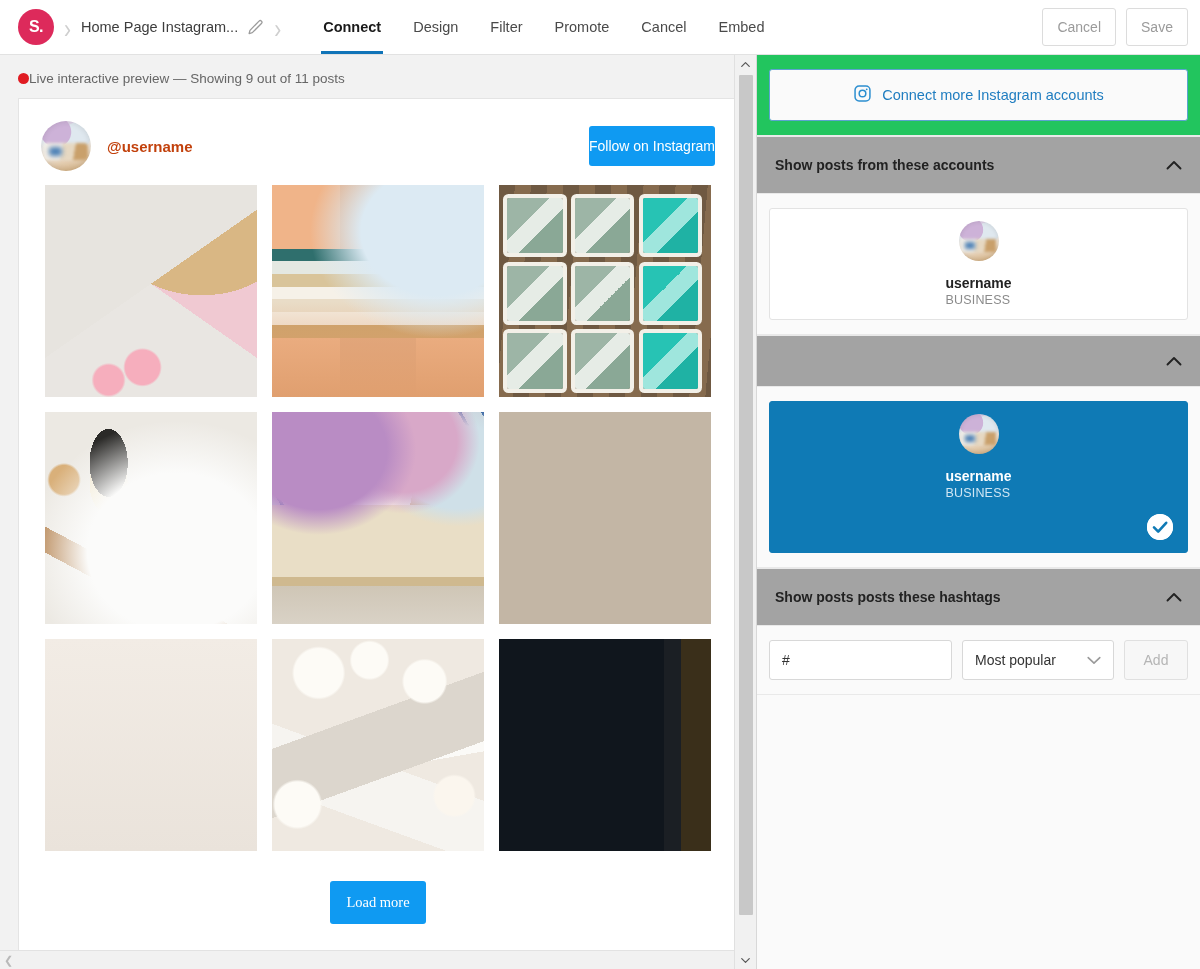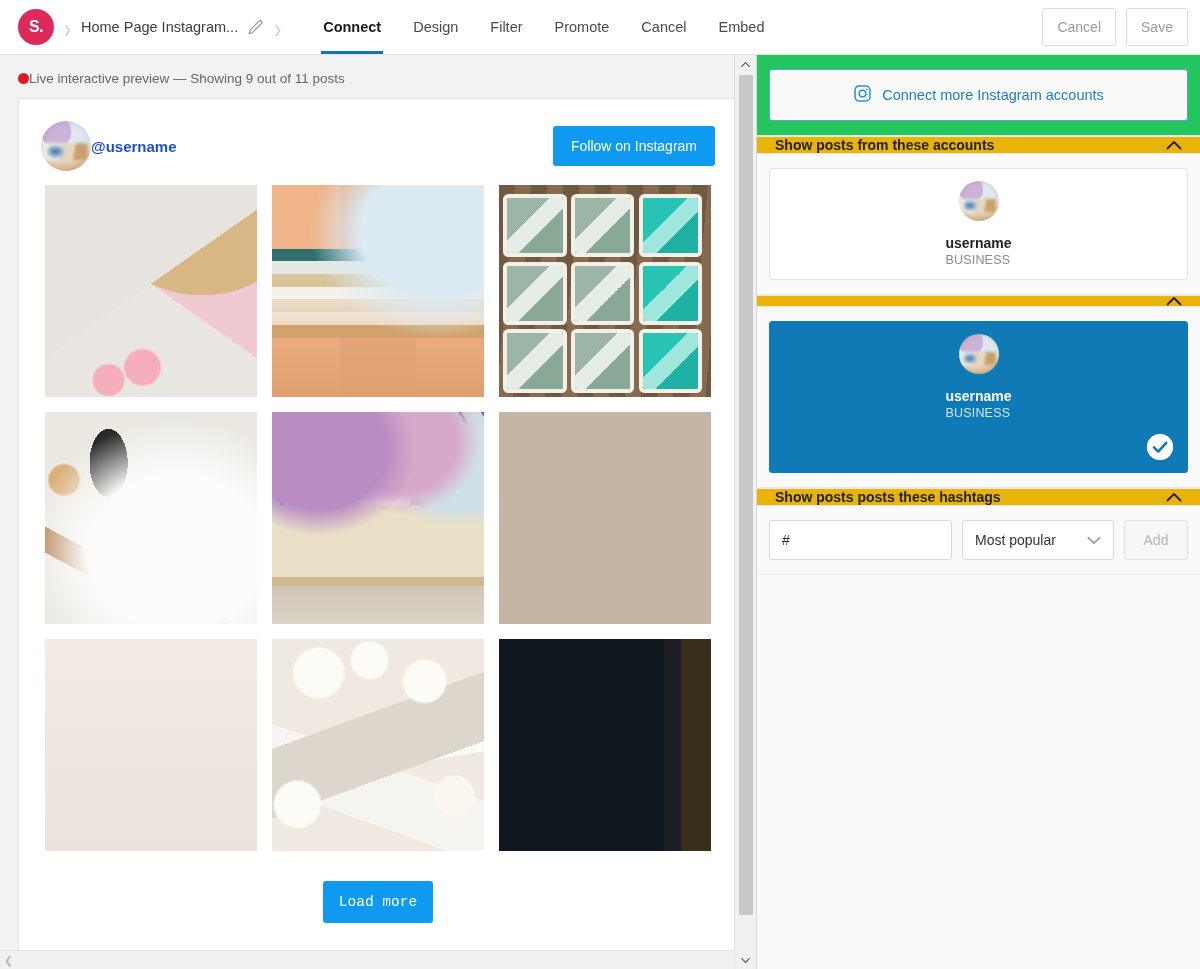--- a/index.html
+++ b/index.html
@@ -163,32 +163,33 @@
   }
   .avatar::before{
     content:"";
     position:absolute; left:16%; top:52%; width:26%; height:18%;
     background:#4a7fb5;
     filter: blur(2.4px);
     z-index:2;
     border-radius:3px;
   }
   .handle {
+    margin-left: 16px;
     font-weight: bold;
     font-size: 15px;
-    color: #1d4ed8;
+    color: #c2410c;
   }
   .follow-btn {
     margin-left: auto;
     background: #0d9bf0;
     background: #0f9af2;
     color: #fff;
     border: none;
     border-radius: 3px;
-    padding: 12px 18px;
+    padding: 12px 0;
     font-size: 14px;
     font-family: inherit;
     cursor: pointer;
   }
   .grid {
     display: grid;
     grid-template-columns: repeat(3, 1fr);
     gap: 15px;
     padding: 0 26px 10px 26px;
   }
@@ -206,21 +207,21 @@
     justify-content: center;
     padding: 20px 0 34px 0;
   }
   .load-more {
     background: #0f9af2;
     color: #fff;
     border: none;
     border-radius: 3px;
     padding: 13px 16px;
     font-size: 14.5px;
-    font-family: Liberation Mono, monospace;
+    font-family: Liberation Serif, serif;
     cursor: pointer;
   }
 
   
   .vscroll {
     position: absolute;
     top: 0; right: 0;
     width: 22px;
     height: 914px;
     background: #f1f1f1;
@@ -283,24 +284,24 @@
     font-size: 14.5px;
     font-family: inherit;
     padding: 14px 0;
     display: flex;
     align-items: center;
     justify-content: center;
     gap: 10px;
     cursor: pointer;
   }
   .section-head {
-    background: #eab308;
+    background: #a3a3a3;
     border-top: 1px solid #e9e9e9;
     border-bottom: 1px solid #e9e9e9;
-    padding: 0 18px;
+    padding: 20px 18px;
     display: flex;
     align-items: center;
     cursor: pointer;
   }
   .section-head .title {
     font-weight: bold;
     font-size: 14px;
     color: #222;
   }
   .section-head .caret {

